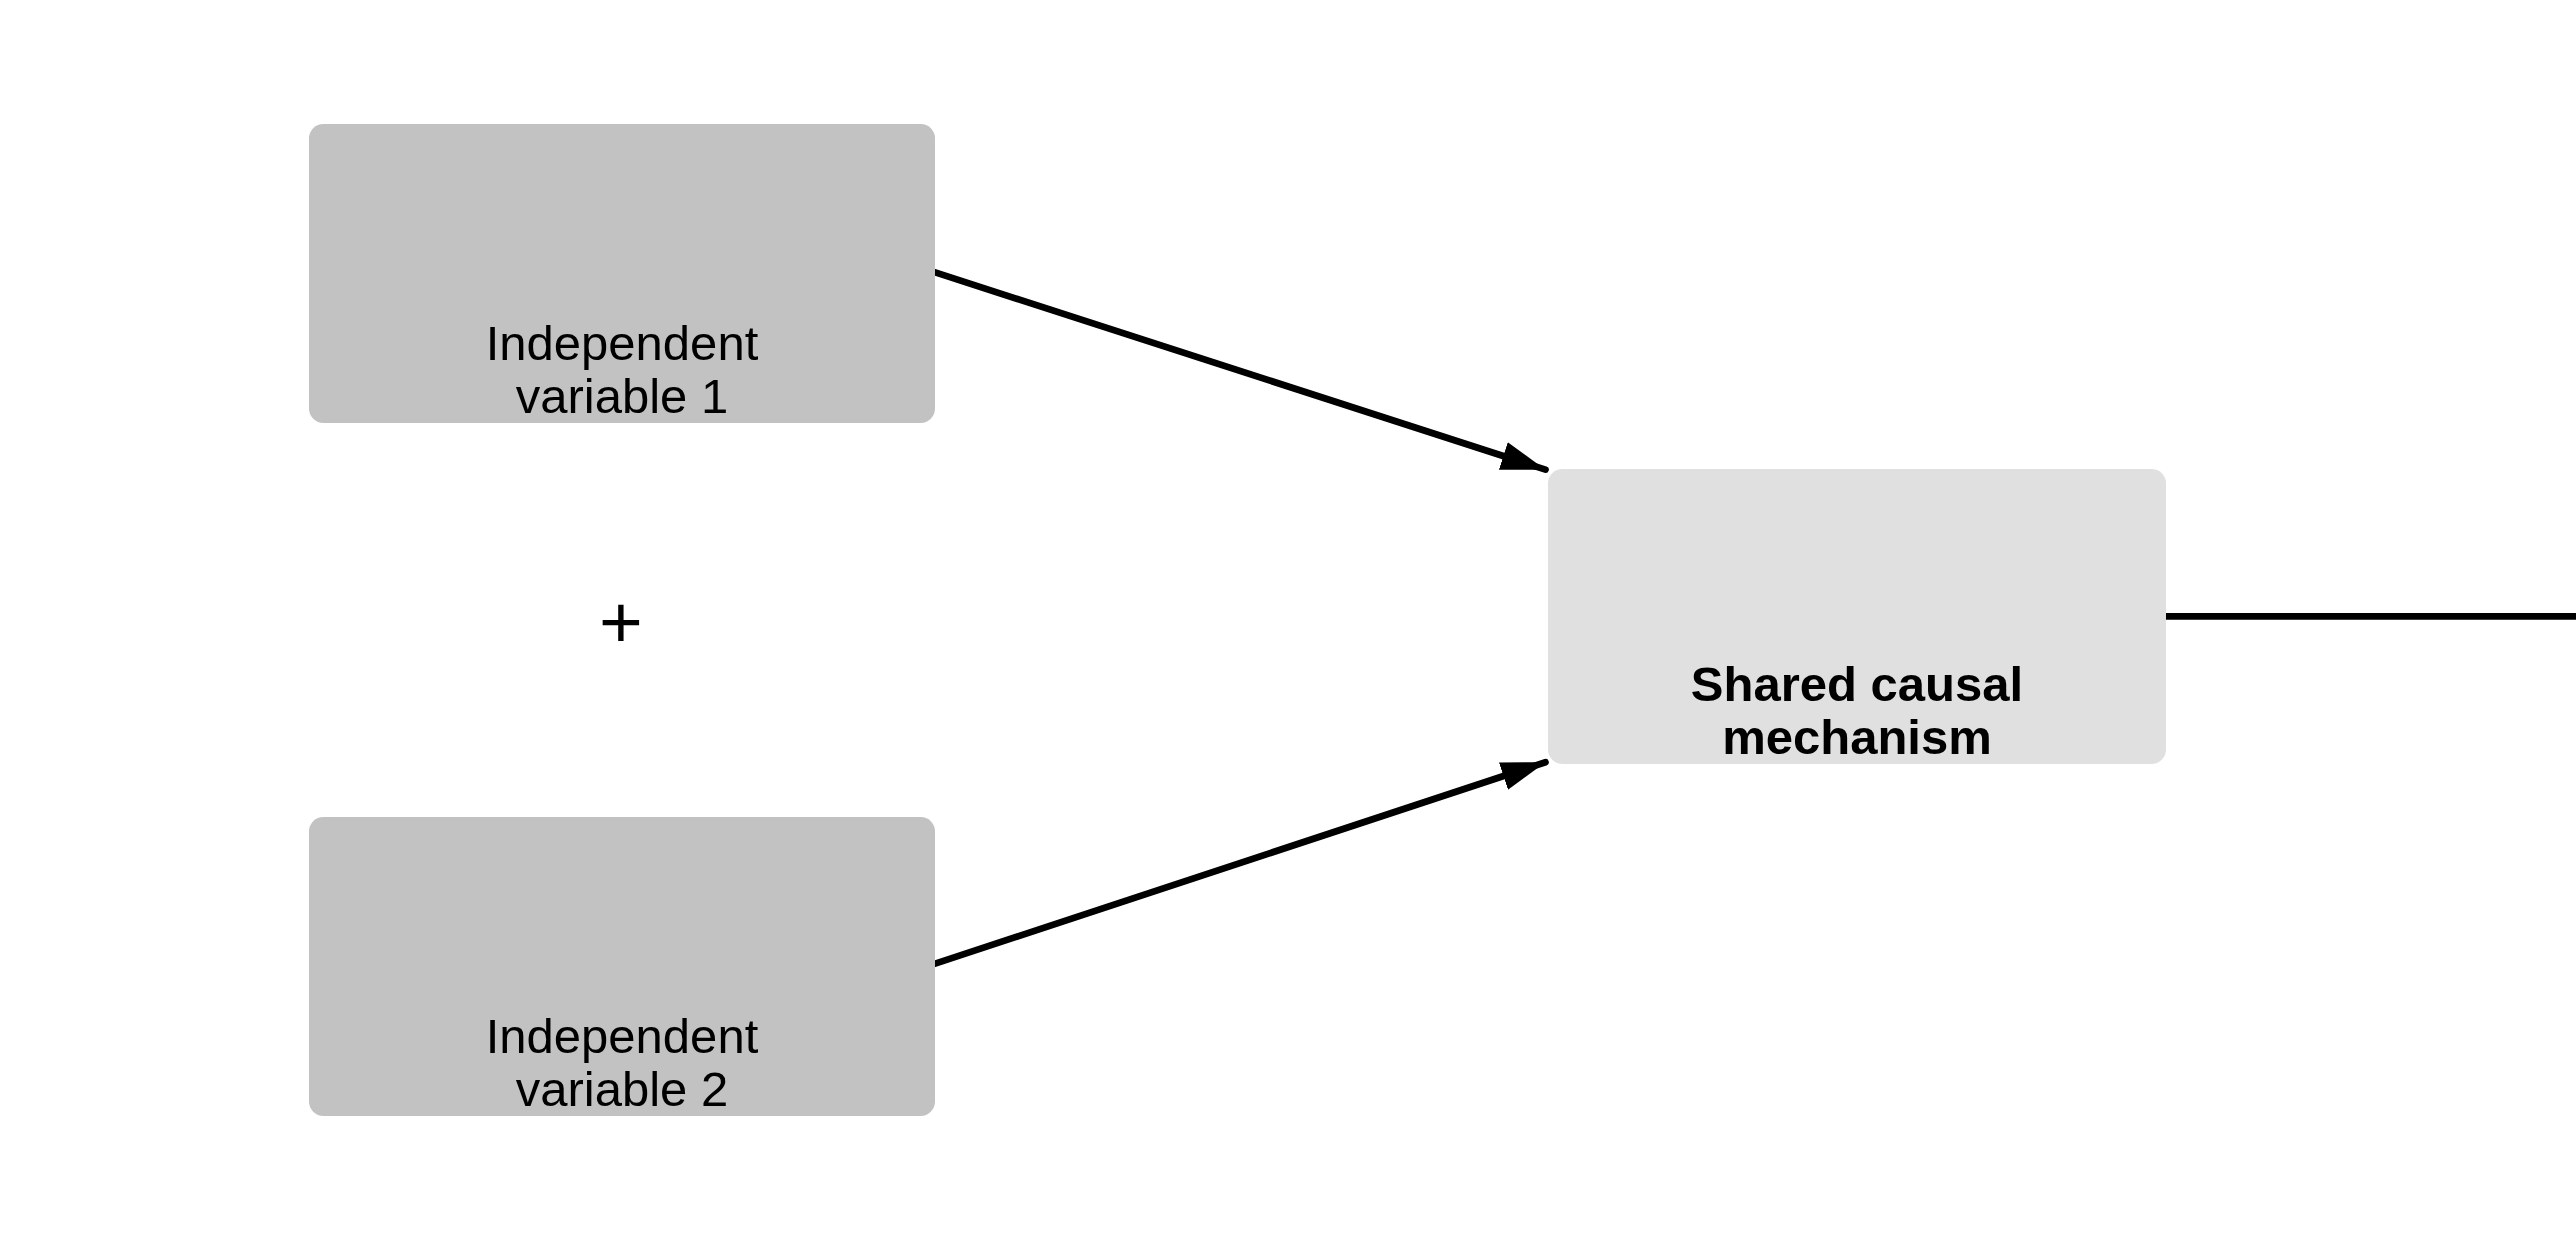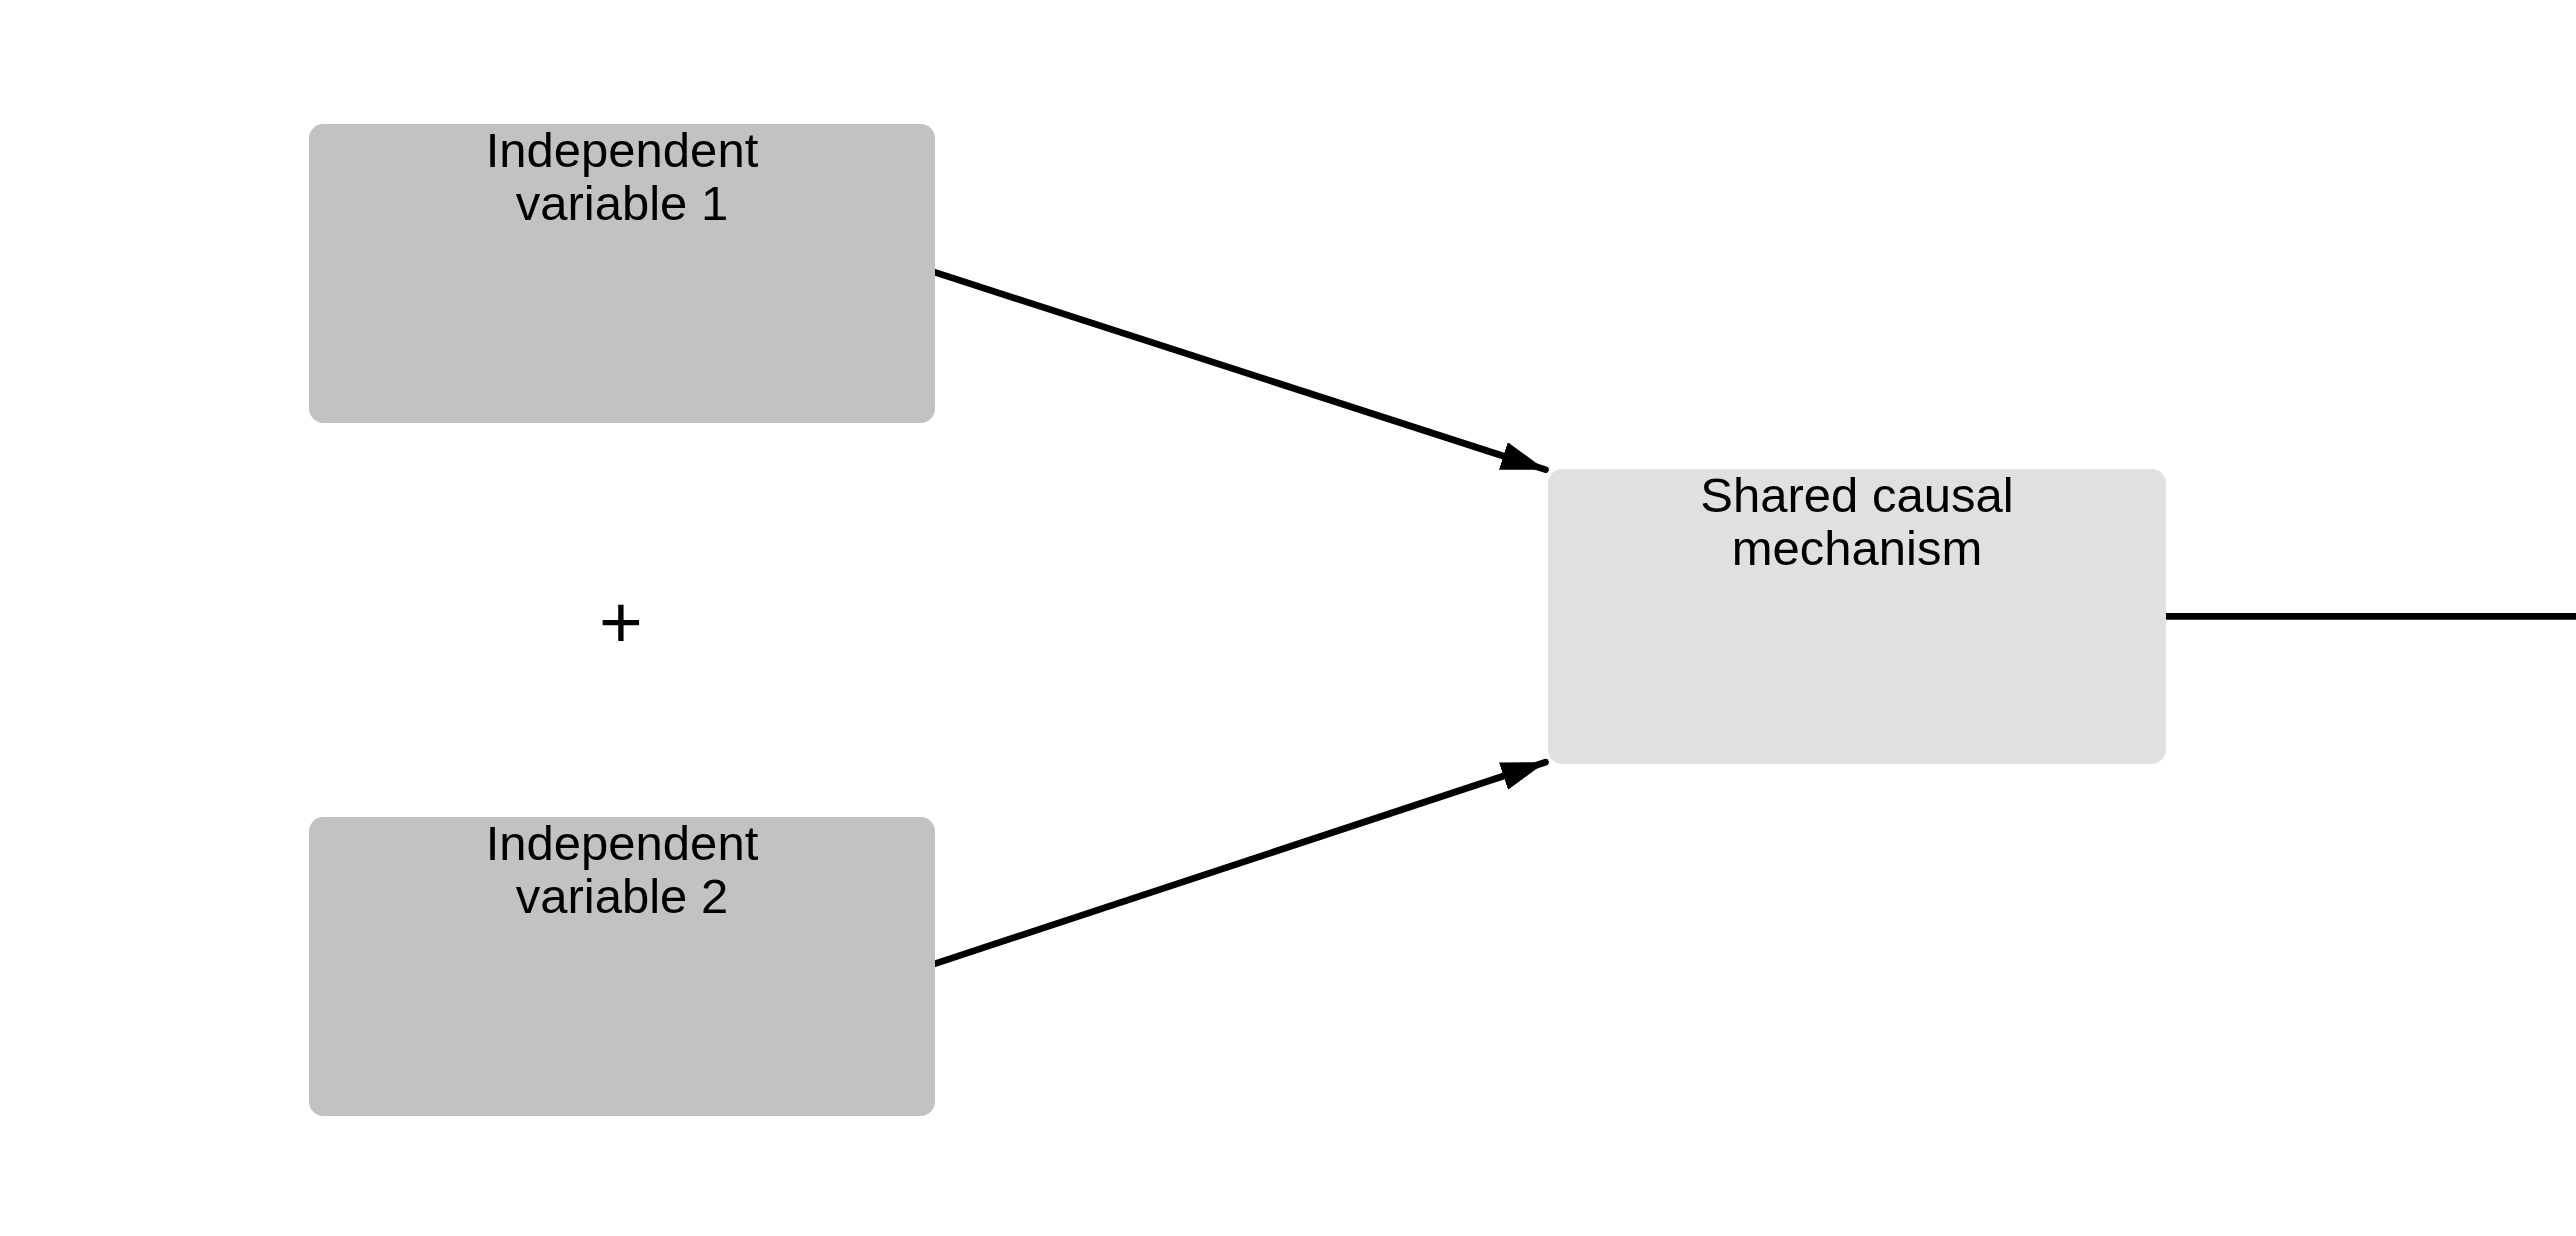--- a/index.html
+++ b/index.html
@@ -33,21 +33,21 @@
     fill: none;
   }
   .arrowhead-path {
     fill: #000000;
     stroke: none;
   }
   .node {
     position: absolute;
     border-radius: 14.4px;
     display: flex;
-    align-items: flex-start;
+    align-items: flex-end;
     justify-content: center;
     text-align: center;
     color: #000000;
     font-size: 49px;
     line-height: 1.08;
     white-space: pre-line;
   }
   #node-iv1 { left: 309px;  top: 124px;  width: 626px; height: 299px; }
   #node-iv2 { left: 309px;  top: 817px; width: 626px; height: 299px; }
   #node-mechanism { left: 1548px; top: 469px; width: 618px; height: 295px; }
@@ -80,21 +80,21 @@
   <div class="node" id="node-iv1" style="background: rgb(194, 194, 194);">
     <span class="label">Independent
 variable 1</span>
   </div>
 
   <div class="node" id="node-iv2" style="background: rgb(194, 194, 194);">
     <span class="label">Independent
 variable 2</span>
   </div>
 
-  <div class="node" id="node-mechanism" style="background: rgb(224, 224, 224);">
+  <div class="node" id="node-mechanism" style="background: rgb(224, 224, 224); font-weight: bold;">
     <span class="label">Shared causal
 mechanism</span>
   </div>
 
   <div id="plus-operator">+</div>
 
 </div>
 
 
 </body></html>

